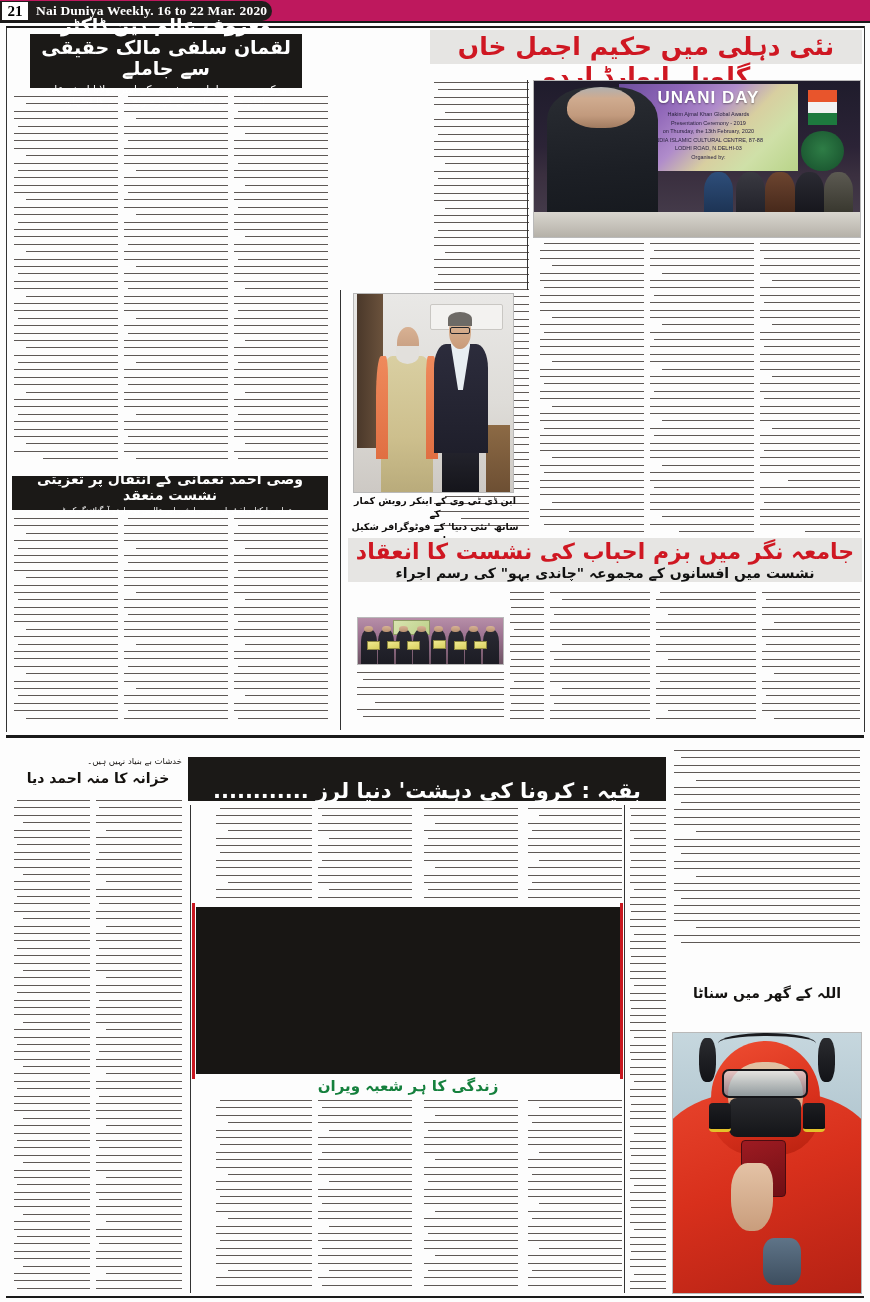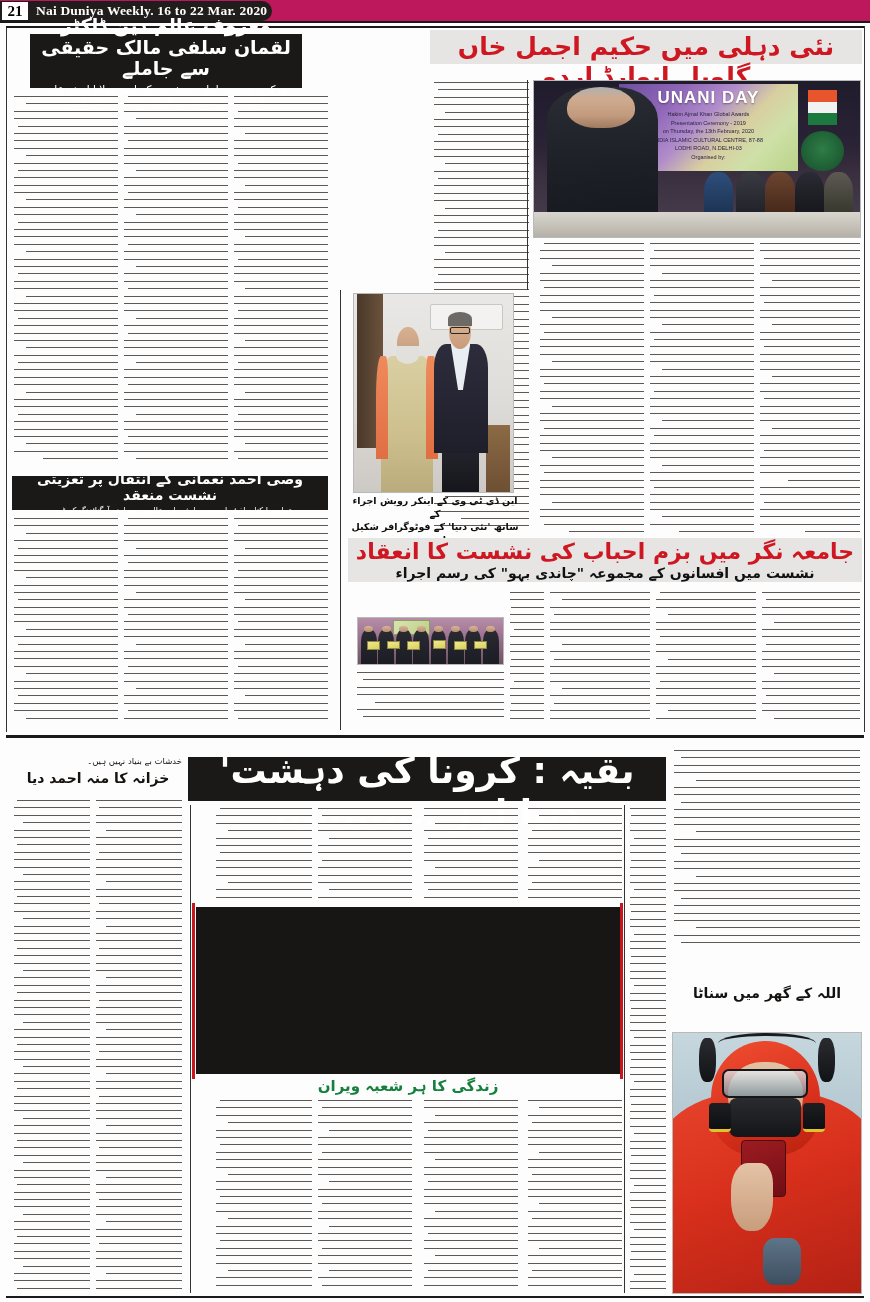--- a/index.html
+++ b/index.html
@@ -782,21 +782,21 @@
     <div class="ph-m2">
       <div class="pants"></div>
       <div class="jacket"></div>
       <div class="shirt"></div>
       <div class="face"></div>
       <div class="hair"></div>
       <div class="glass"></div>
     </div>
   </div>
   <div class="cap" style="left:349px; top:494px; width:172px; font-size:9.5px; line-height:13px;">
-    <div>این ڈی ٹی وی کے اینکر رویش اجراء کے</div>
+    <div>این ڈی ٹی وی کے اینکر رویش کمار کے</div>
     <div>ساتھ 'نئی دنیا' کے فوٹوگرافر شکیل احمد</div>
   </div>
 
   <div class="hl-grey-band" style="left:348px; top:538px; width:514px; height:44px;"></div>
   <div class="hl-red-main" style="left:348px; top:539px; width:514px; font-size:22px; line-height:25px;">جامعہ نگر میں بزم احباب کی نشست کا انعقاد</div>
   <div class="uh" style="position:absolute; left:348px; top:564px; width:514px; font-size:14px; color:#111; line-height:18px;">نشست میں افسانوں کے مجموعہ "چاندی بہو" کی رسم اجراء</div>
 
   <div class="photo" style="left:357px; top:617px; width:147px; height:48px;">
     <div class="ph-grp">
       <div class="wallimg"></div>
@@ -906,21 +906,21 @@
       <span class="ln s1"></span>
       <span class="ln s2"></span>
   </div>
 
   <div class="vline" style="left:340px; top:290px; height:440px;"></div>
   <div class="vline" style="left:527px; top:80px; height:210px;"></div>
 
   <div class="hline" style="left:6px; top:735px; width:858px; height:3px;"></div>
 
   <div class="hl-black" style="left:188px; top:757px; width:478px; height:44px; justify-content:center;">
-    <div class="main uh" style="font-size:36px;margin-top:25px;">بقیہ : کرونا کی دہشت' دنیا لرز ............</div>
+    <div class="main uh" style="font-size:21px;margin-top:25px;">بقیہ : کرونا کی دہشت' دنیا لرز ............</div>
   </div>
 
   <div class="uh" style="position:absolute; left:14px; top:757px; width:168px; font-size:8.5px; font-weight:normal; text-align:right; color:#15120f;">خدشات بے بنیاد نہیں ہیں۔</div>
   <div class="uh" style="position:absolute; left:14px; top:770px; width:168px; font-size:14px; color:#15120f;">خزانہ کا منہ احمد دیا</div>
 
   <div class="body-col urdu" style="left:674px; top:750px; width:186px; height:200px;">
     <span class="ln s1"></span>
       <span class="ln s2"></span>
       <span class="ln s1"></span>
       <span class="ln s1"></span>

